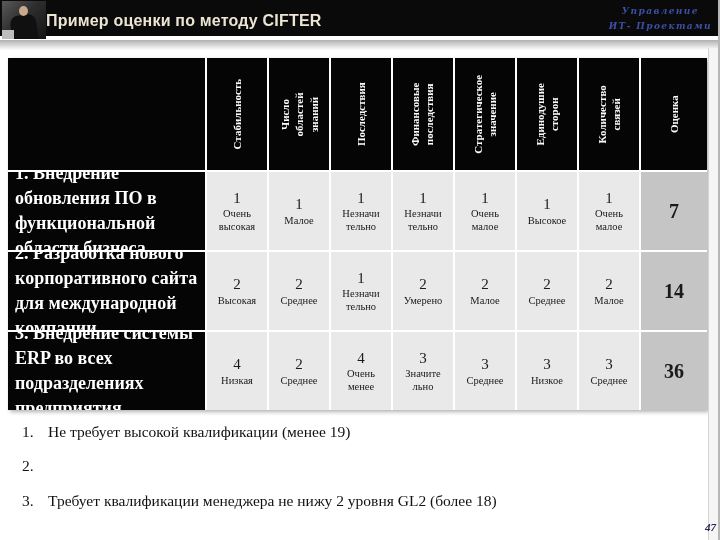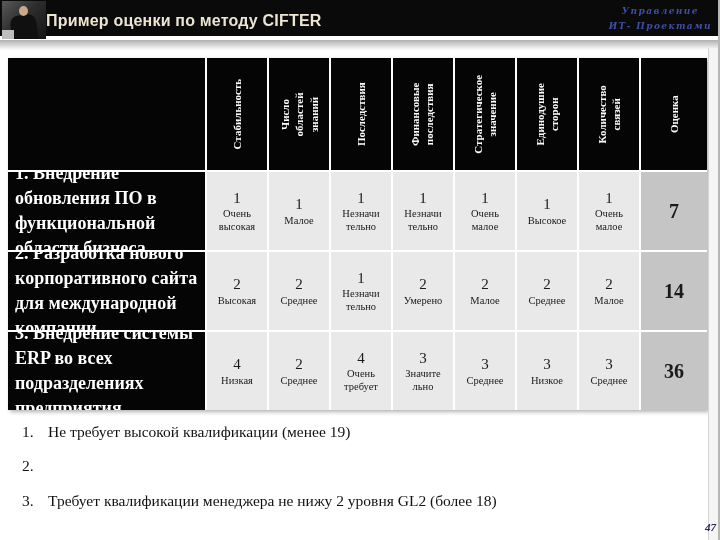--- a/index.html
+++ b/index.html
@@ -167,21 +167,21 @@
     <div class="cell datacell">
         <div class="val">4</div>
         <div class="note">Низкая</div>
       </div>
     <div class="cell datacell">
         <div class="val">2</div>
         <div class="note">Среднее</div>
       </div>
     <div class="cell datacell">
         <div class="val">4</div>
-        <div class="note">Очень требует</div>
+        <div class="note">Очень менее</div>
       </div>
     <div class="cell datacell">
         <div class="val">3</div>
         <div class="note">Значите льно</div>
       </div>
     <div class="cell datacell">
         <div class="val">3</div>
         <div class="note">Среднее</div>
       </div>
     <div class="cell datacell">

